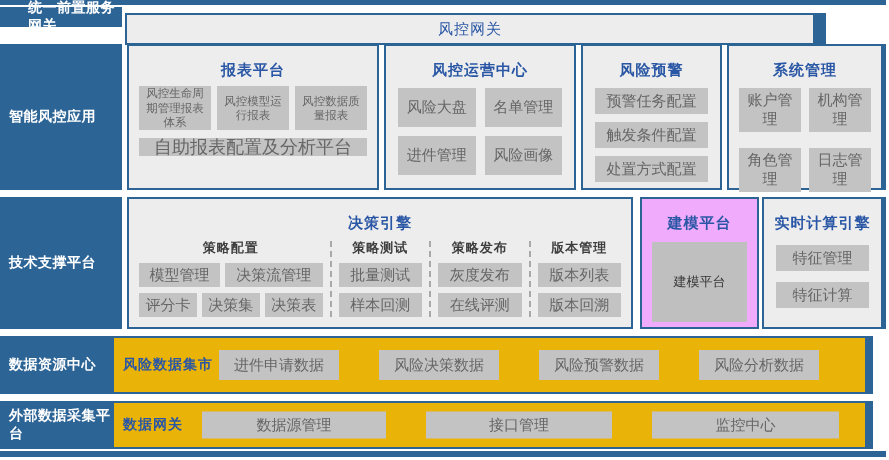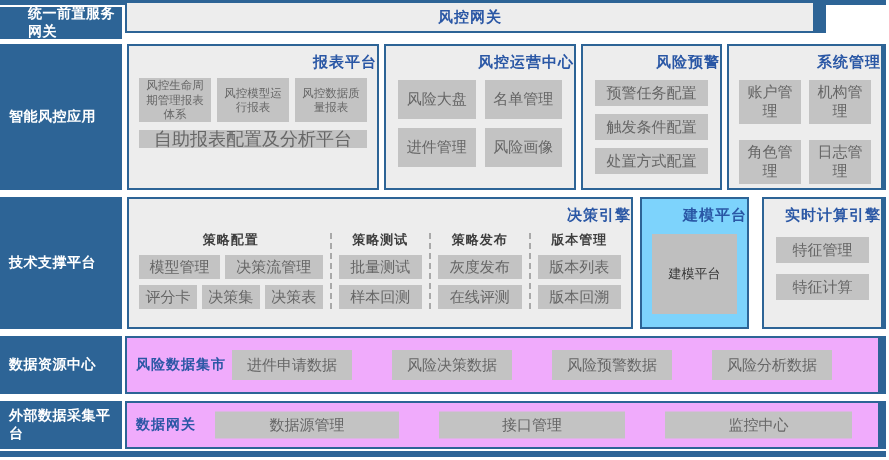--- a/index.html
+++ b/index.html
@@ -15,81 +15,81 @@
   .row-label{
     position:absolute;left:0;width:122px;background:#2d6496;color:#ffffff;
     font-weight:bold;font-size:14px;display:flex;align-items:center;
     padding-left:9px;box-sizing:border-box;letter-spacing:0.5px;
   }
   .container{
     position:absolute;background:#ededed;border:2px solid #2d6496;
     box-sizing:border-box;
   }
   .sec-title{
-    text-align:right;color:#2a57a5;font-weight:bold;font-size:15px;
-    padding-top:7px;letter-spacing:1px;
+    text-align:center;color:#2a57a5;font-weight:bold;font-size:15px;
+    padding-top:15px;letter-spacing:1px;
   }
   .gray-box{
     background:#c3c3c3;color:#666666;font-size:15px;line-height:1.25;
     display:flex;align-items:center;justify-content:center;text-align:center;
     box-sizing:border-box;padding:2px 3px;
   }
   
-  #gw-box{top:1px;left:125px;width:701px;height:32px;border-right-width:13px;
+  #gw-box{top:13px;left:125px;width:701px;height:32px;border-right-width:13px;
     display:flex;align-items:center;justify-content:center;
-    color:#2a57a5;font-weight:bold;font-size:15px;letter-spacing:1px;}
+    color:#2a57a5;font-weight:normal;font-size:15px;letter-spacing:1px;}
   
   .r2{top:44px;height:146px;}
   #sec-report{left:127px;width:252px;}
   #sec-ops{left:384px;width:192px;}
   #sec-alert{left:581px;width:141px;}
   #sec-sys{left:727px;width:159px;border-right-width:5px;}
   .report-grid{display:flex;gap:6px;padding:6px 10px 0 10px;}
   .report-grid .gray-box{flex:1;height:44px;font-size:11.5px;}
   .report-wide{margin:8px 10px 0 10px;height:18px;font-size:18px;}
   .grid2x2{display:grid;grid-template-columns:1fr 1fr;gap:9px;padding:8px 12px 0 12px;}
   .grid2x2 .gray-box{height:39px;}
   #sec-sys .grid2x2{gap:16px 8px;padding:8px 10px 0 10px;}
   #sec-sys .grid2x2 .gray-box{height:44px;}
   .stack3{display:flex;flex-direction:column;gap:8px;padding:8px 12px 0 12px;}
   .stack3 .gray-box{height:26px;}
   
   .r3{top:197px;height:132px;}
   #sec-engine{left:127px;width:506px;}
-  #sec-model{left:640px;width:109px;background:#7dd3fc;font-family:Liberation Mono, monospace;}
+  #sec-model{left:640px;width:119px;background:#f0abfc;font-family:Liberation Mono, monospace;}
   #sec-rtc{left:762px;width:124px;border-right-width:5px;}
   .de-body{display:flex;padding:4px 10px 0 10px;align-items:stretch;}
   .de-col{display:flex;flex-direction:column;}
   .de-col .sub-title{text-align:center;color:#3d3d3d;font-weight:bold;font-size:13px;
     margin:2px 0 6px 0;letter-spacing:1px;}
   .de-col .boxrow{display:flex;gap:5px;margin-bottom:6px;}
   .de-col .gray-box{height:24px;}
   .de-sep{width:0;border-left:2px dashed #a9a9a9;margin:4px 7px 6px 7px;}
   .col-cfg{width:198px;}
   .col-n{width:90px;}
   .col-n .gray-box{width:100%;}
   .model-inner{margin:9px 10px 0 10px;height:80px;background:#bfbfbf;color:#333333;
     font-size:13px;display:flex;align-items:center;justify-content:center;}
   .rtc-stack{display:flex;flex-direction:column;gap:11px;padding:12px 12px 0 12px;}
   .rtc-stack .gray-box{height:26px;}
   
-  .wide-container{left:125px;width:761px;background:#f0abfc;border-right-width:8px;}
+  .wide-container{left:112px;width:761px;background:#eab308;border-right-width:8px;}
   #mart-box{top:336px;height:58px;}
   #dgw-box{top:401px;height:48px;}
   .inline-title{position:absolute;left:9px;top:50%;transform:translateY(-50%);
     color:#2a57a5;font-weight:bold;font-size:14px;letter-spacing:1px;}
   .abs-gray{position:absolute;top:50%;transform:translateY(-50%);height:30px;}
   #dgw-box .abs-gray{height:27px;}
 </style>
 </head>
 <body>
 
 <div class="strip top"></div>
 
-<div class="row-label" style="top:7px;height:32px;padding-left:28px;">
+<div class="row-label" style="top:7px;height:20px;padding-left:28px;">
   <span>统一前置服务网关</span>
 </div>
 <div class="container" id="gw-box">
   <span>风控网关</span>
 </div>
 
 <div class="row-label r2">
   <span>智能风控应用</span>
 </div>
 

